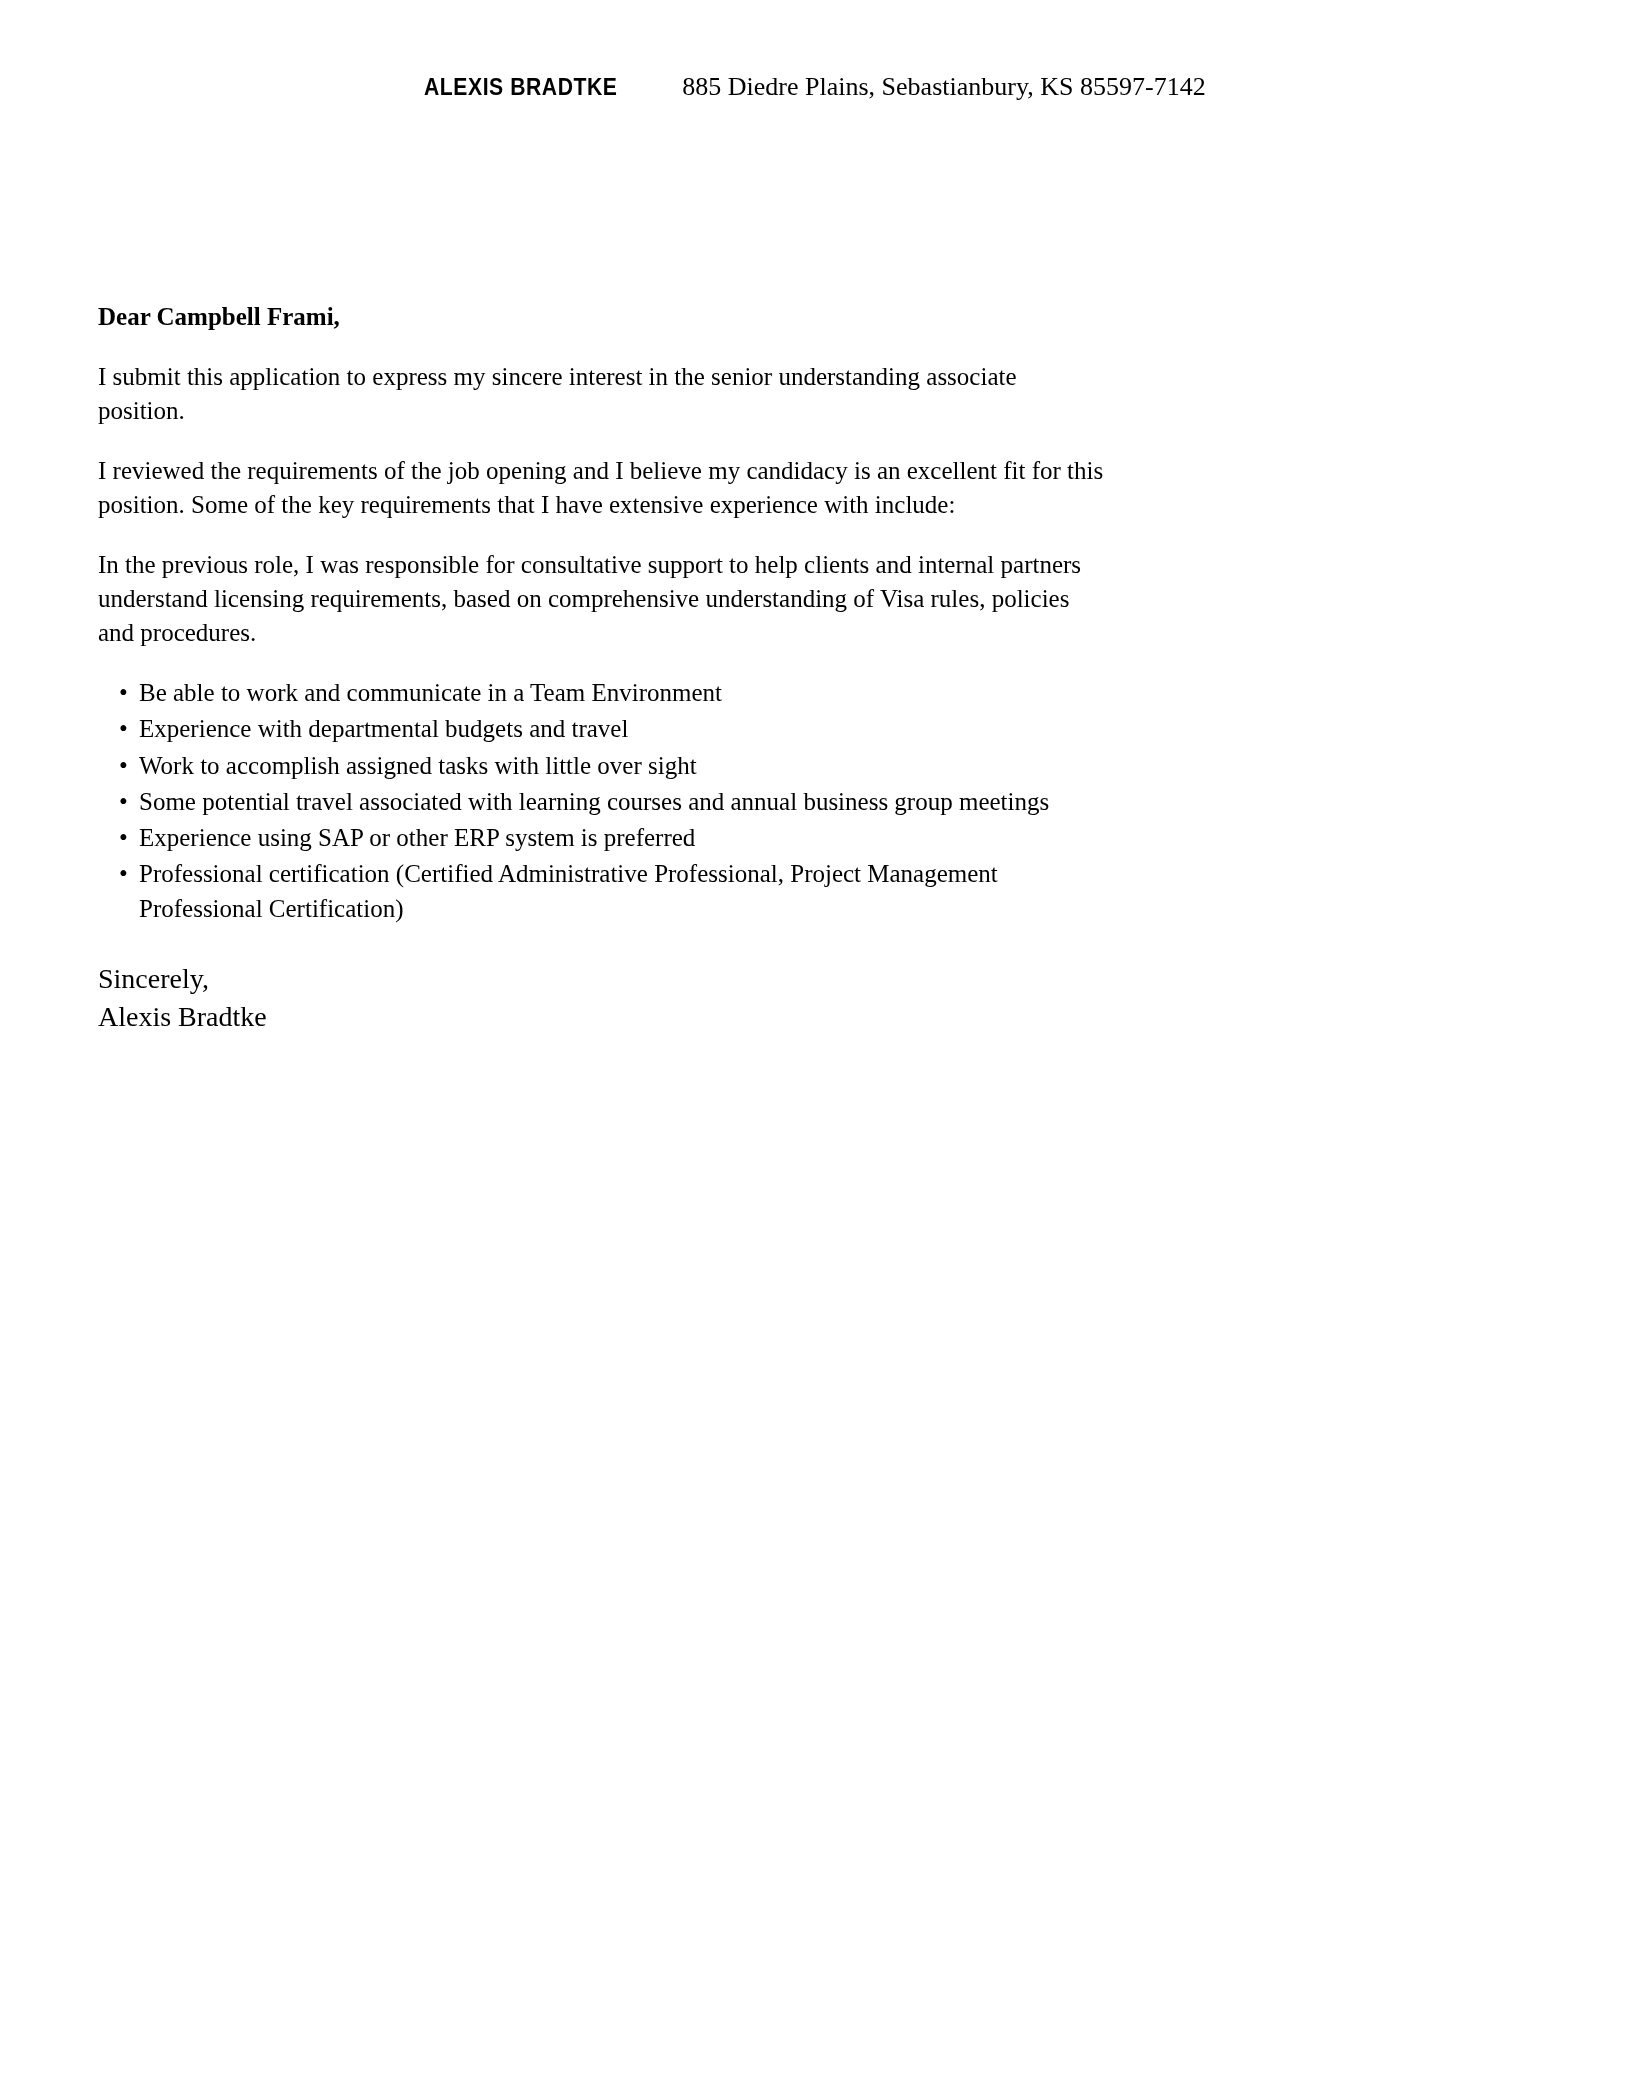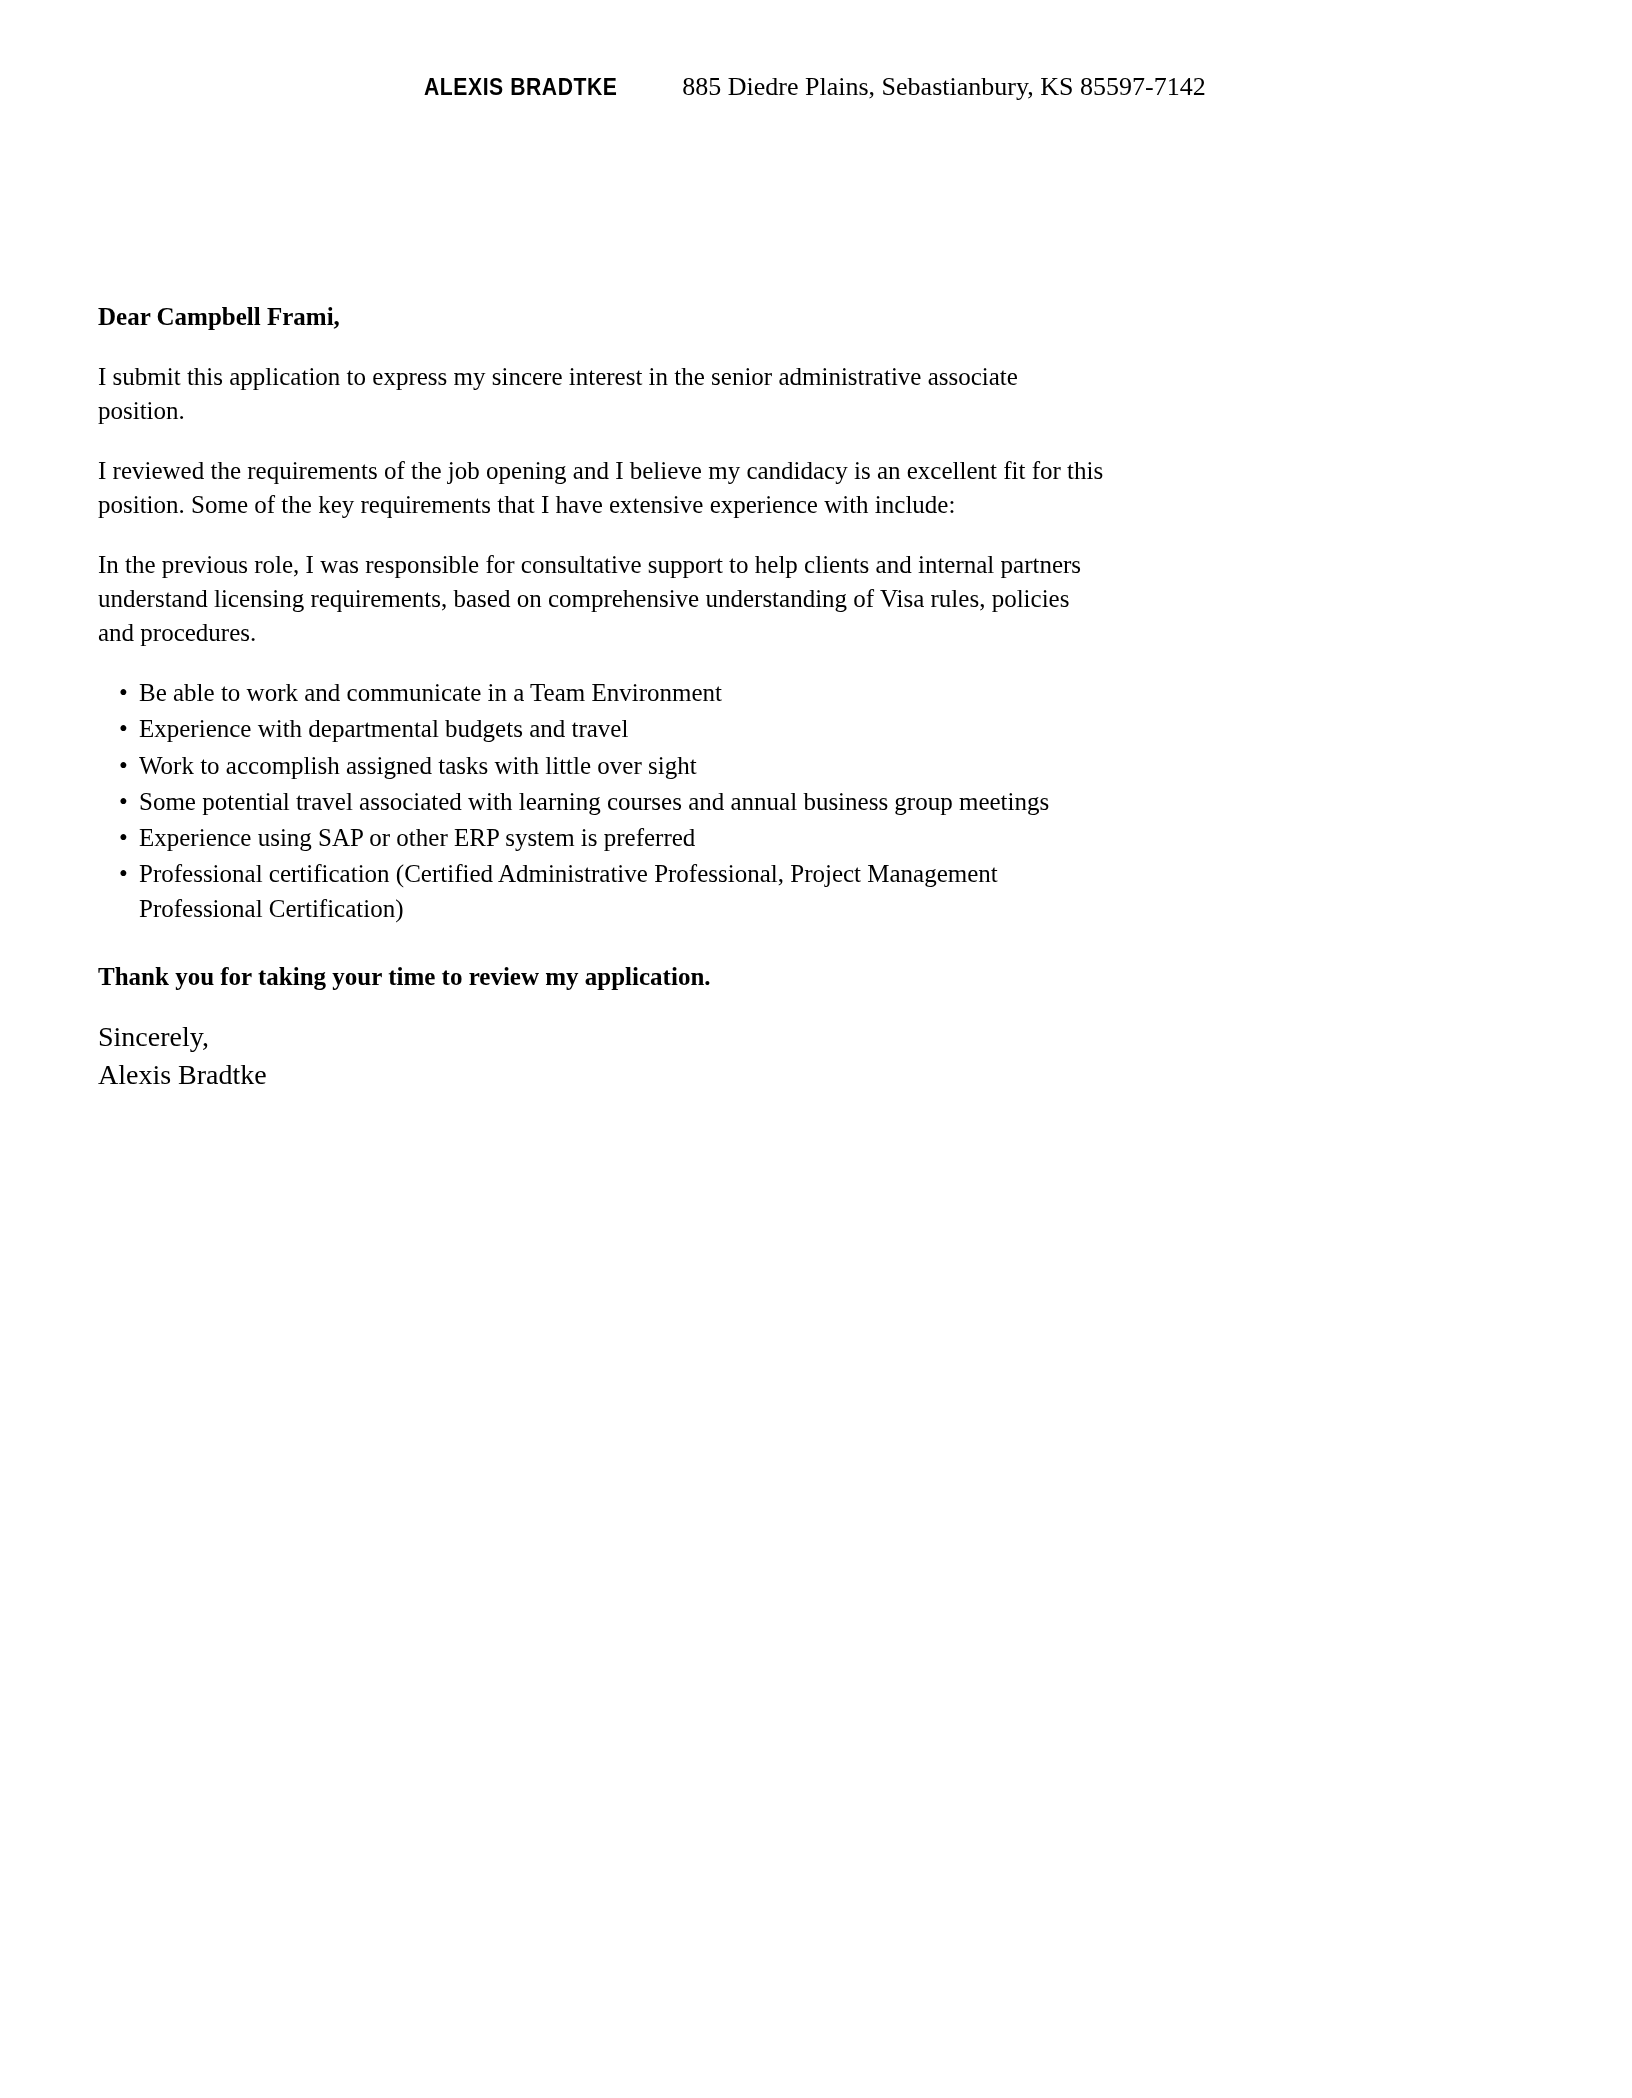--- a/index.html
+++ b/index.html
@@ -120,36 +120,35 @@
 
   <div class="letter-header">
     <div class="sender-name">ALEXIS BRADTKE</div>
     <div class="sender-address">885 Diedre Plains, Sebastianbury, KS 85597-7142</div>
   </div>
 
   <div class="letter-body">
 
     <p class="salutation">Dear Campbell Frami,</p>
 
-    <p class="paragraph">I submit this application to express my sincere interest in the senior administrative associate position.</p>
+    <p class="paragraph">I submit this application to express my sincere interest in the senior understanding associate position.</p>
 
     <p class="paragraph">I reviewed the requirements of the job opening and I believe my candidacy is an excellent fit for this position. Some of the key requirements that I have extensive experience with include:</p>
 
     <p class="paragraph">In the previous role, I was responsible for consultative support to help clients and internal partners understand licensing requirements, based on comprehensive understanding of Visa rules, policies and procedures.</p>
 
     <ul class="requirements-list">
       <li>Be able to work and communicate in a Team Environment</li>
       <li>Experience with departmental budgets and travel</li>
       <li>Work to accomplish assigned tasks with little over sight</li>
       <li>Some potential travel associated with learning courses and annual business group meetings</li>
       <li>Experience using SAP or other ERP system is preferred</li>
       <li>Professional certification (Certified Administrative Professional, Project Management Professional Certification)</li>
     </ul>
 
-    <p class="closing-line">Thank you for taking your time to review my application.</p>
 
     <div class="signoff">
       <div>Sincerely,</div>
       <div>Alexis Bradtke</div>
     </div>
 
   </div>
 </div>
 
 </body></html>

